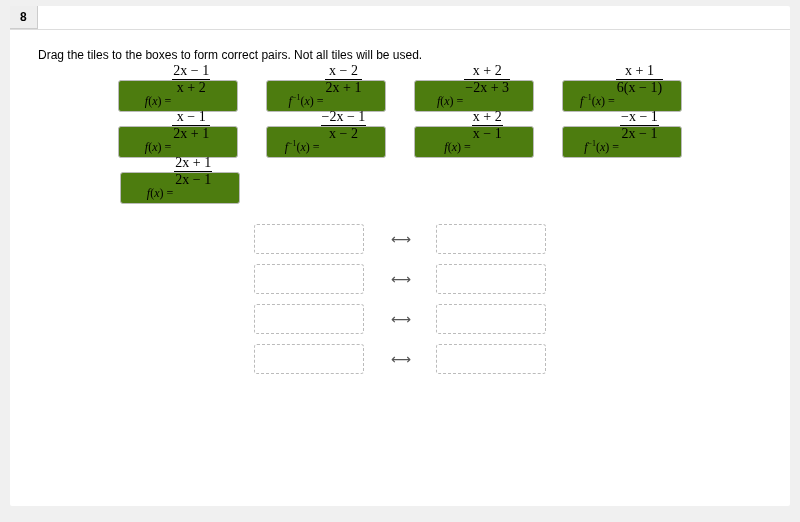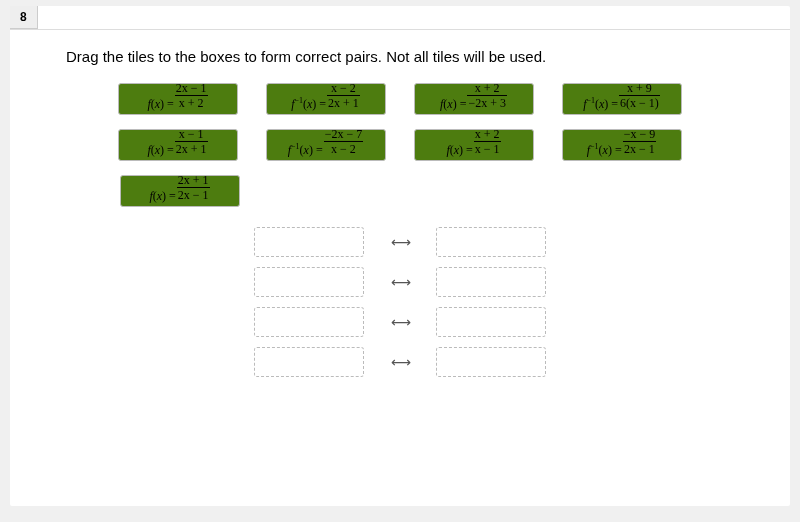--- a/index.html
+++ b/index.html
@@ -30,23 +30,22 @@
     border-top: none;
     border-left: none;
     padding: 4px 10px;
     font-weight: bold;
     font-size: 12px;
   }
   .content {
     padding: 18px 28px 0 28px;
   }
   .instr {
-    font-size: 15px;
+    font-size: 12px;
     margin-bottom: 18px;
-    margin-left: 28px;
   }
   .tiles-area {
     margin: 10px 0 20px 0;
   }
   .tile-row {
     display: flex;
     justify-content: center;
     gap: 28px;
     margin-bottom: 14px;
   }
@@ -65,23 +64,23 @@
     cursor: move;
     display: flex;
     align-items: flex-end;
     justify-content: center;
     height: 32px;
   }
   .frac {
     display: inline-block;
     vertical-align: middle;
     text-align: center;
-    font-size: 12px;
+    font-size: 14px;
     line-height: 1.05;
-    margin: 0 1px;
+    margin: 11px 1px;
   }
   .frac .num { display:block; border-bottom: 1px solid #000; padding: 0 1px 1px 1px; white-space: nowrap;}
   .frac .den { display:block; padding: 1px 1px 0 1px; white-space: nowrap;}
   .fn { font-style: italic; }
   .sup { font-size: 8px; vertical-align: super; }
   .lhs { display:inline-block; vertical-align: middle; }
 
   .match-area {
     display: flex;
     flex-direction: column;
@@ -141,52 +140,52 @@
         <div class="tile">
           <span class="lhs"><span class="fn">f</span>(<span class="fn">x</span>) = </span>
           <span class="frac">
               <span class="num">x + 2</span>
               <span class="den">−2x + 3</span>
             </span>
         </div>
         <div class="tile">
           <span class="lhs"><span class="fn">f</span><span class="sup">−1</span>(<span class="fn">x</span>) = </span>
           <span class="frac">
-              <span class="num">x + 9</span>
+              <span class="num">x + 1</span>
               <span class="den">6(x − 1)</span>
             </span>
         </div>
       </div>
 
       <div class="tile-row">
         <div class="tile">
           <span class="lhs"><span class="fn">f</span>(<span class="fn">x</span>) = </span>
           <span class="frac">
               <span class="num">x − 1</span>
               <span class="den">2x + 1</span>
             </span>
         </div>
         <div class="tile">
           <span class="lhs"><span class="fn">f</span><span class="sup">−1</span>(<span class="fn">x</span>) = </span>
           <span class="frac">
-              <span class="num">−2x − 7</span>
+              <span class="num">−2x − 1</span>
               <span class="den">x − 2</span>
             </span>
         </div>
         <div class="tile">
           <span class="lhs"><span class="fn">f</span>(<span class="fn">x</span>) = </span>
           <span class="frac">
               <span class="num">x + 2</span>
               <span class="den">x − 1</span>
             </span>
         </div>
         <div class="tile">
           <span class="lhs"><span class="fn">f</span><span class="sup">−1</span>(<span class="fn">x</span>) = </span>
           <span class="frac">
-              <span class="num">−x − 9</span>
+              <span class="num">−x − 1</span>
               <span class="den">2x − 1</span>
             </span>
         </div>
       </div>
 
       <div class="tile-row short">
         <div class="tile">
           <span class="lhs"><span class="fn">f</span>(<span class="fn">x</span>) = </span>
           <span class="frac">
               <span class="num">2x + 1</span>

